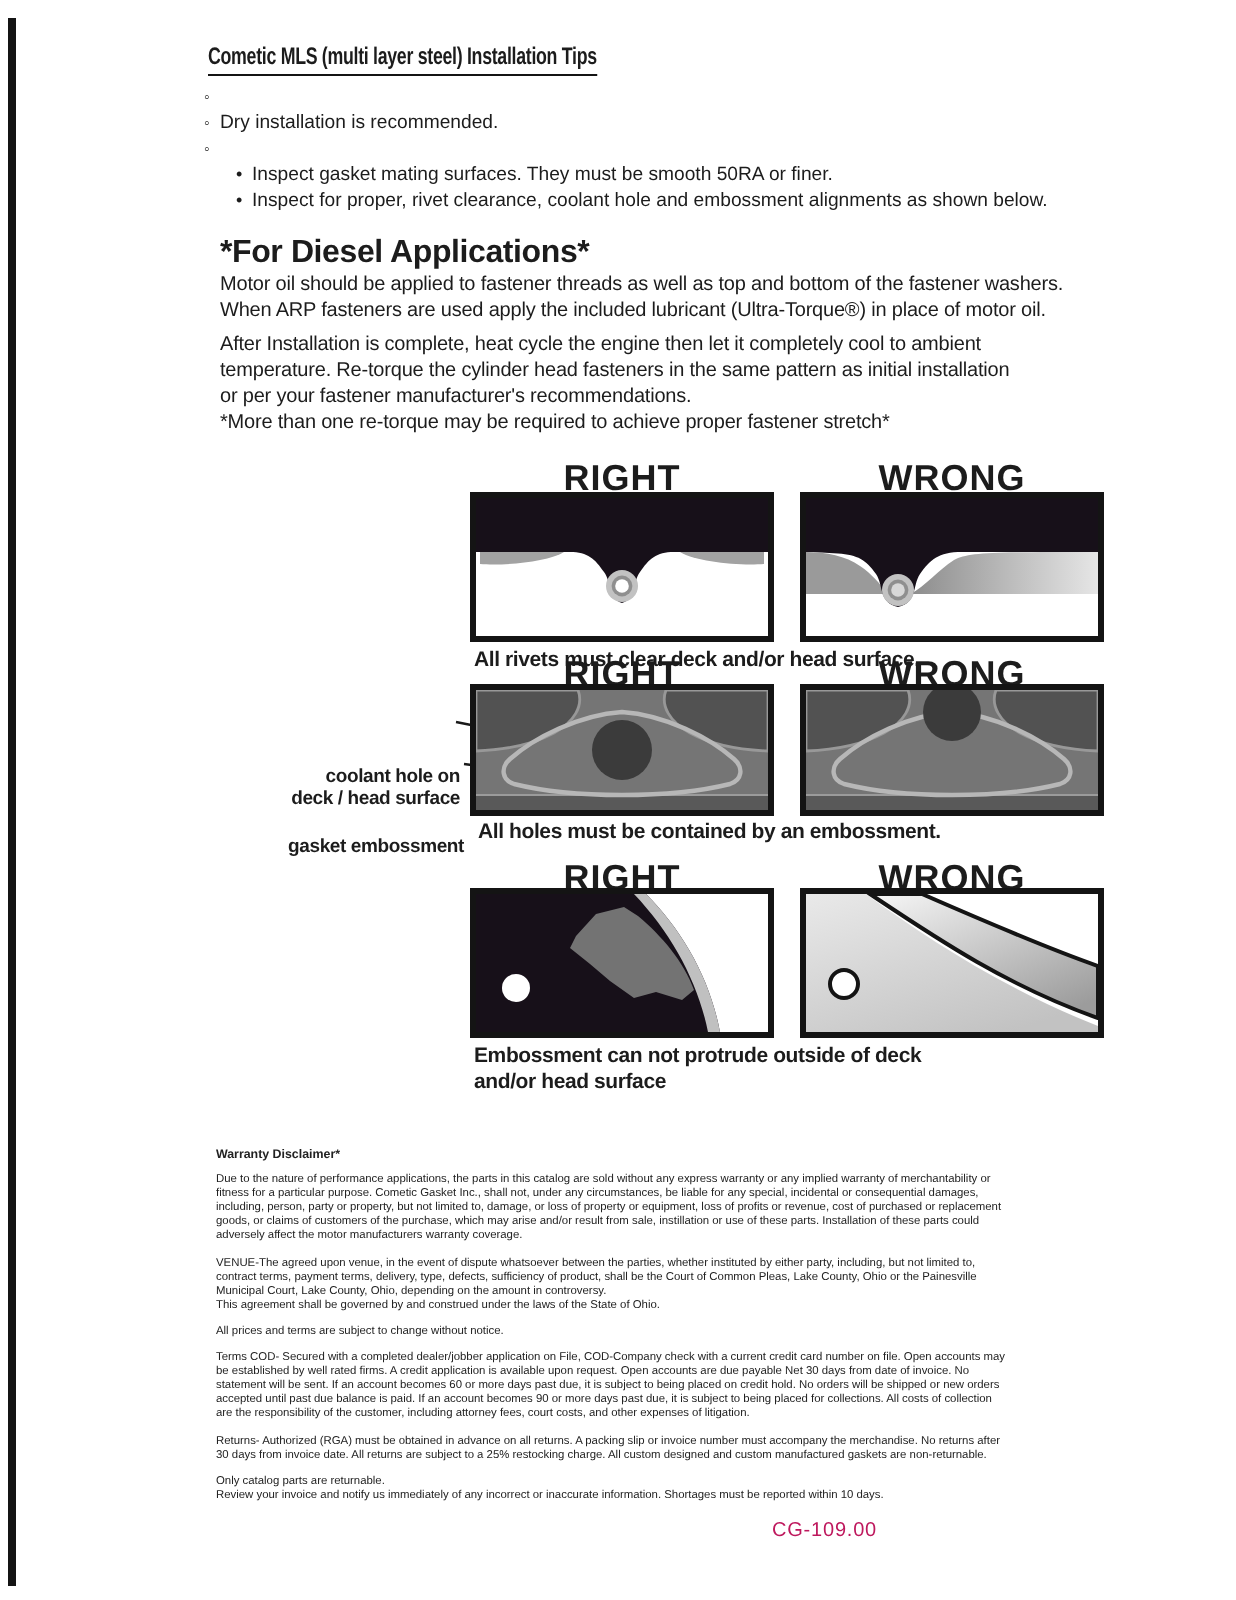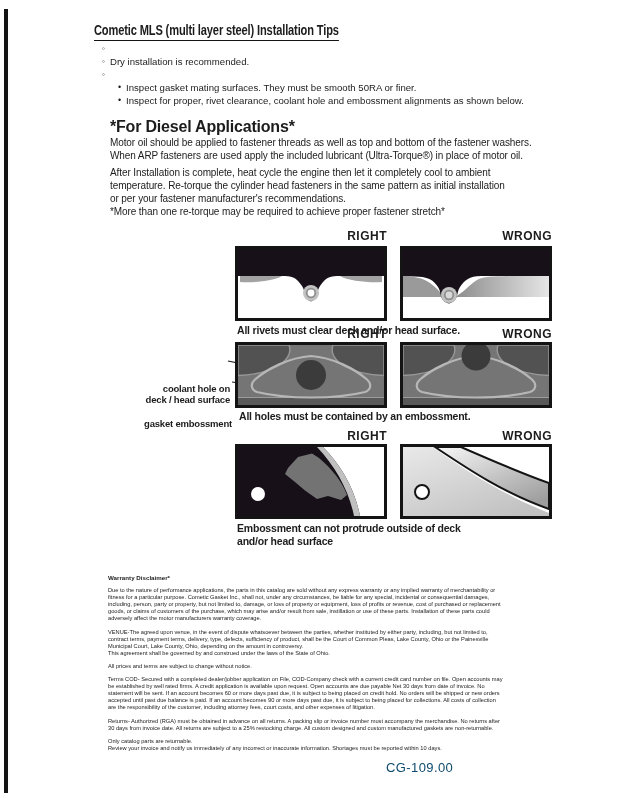--- a/index.html
+++ b/index.html
@@ -6,56 +6,56 @@
   body{
     width:618px;height:800px;position:relative;background:#ffffff;
     font-family:"Liberation Sans","DejaVu Sans",sans-serif;color:#1c1c1c;
     overflow:hidden;
   }
   .abs{position:absolute;}
   .pre{white-space:pre-line;}
 
   .edge-line{left:4px;top:9px;width:4px;height:784px;background:#141414;}
 
-  .title{left:94px;top:21px;font-size:15px;font-weight:bold;}
+  .title{left:104px;top:21px;font-size:12px;font-weight:bold;}
   .title .cond{display:inline-block;transform:scaleX(0.74);transform-origin:0 50%;
     border-bottom:1.8px solid #141414;padding-bottom:2px;letter-spacing:-0.2px;}
 
   .bullets{left:102px;top:42px;width:480px;font-size:9.6px;line-height:13px;}
   .b-row{display:flex;}
   .b-marker{width:8px;flex:0 0 8px;font-size:8px;line-height:13px;}
   .sub{margin-left:16px;}
   .sub .b-marker{font-size:9px;}
 
   .diesel-h{left:110px;top:118px;font-size:16px;font-weight:bold;letter-spacing:-0.2px;}
   .para{left:110px;width:480px;font-size:10px;line-height:13px;letter-spacing:-0.1px;}
   .p1{top:136px;} .p2{top:166px;} .note{top:205px;}
 
-  .rw-label{width:152px;text-align:right;font-size:12px;font-weight:600;letter-spacing:0.5px;}
+  .rw-label{width:152px;text-align:center;font-size:18px;font-weight:600;letter-spacing:0.5px;}
   .col-r{left:235px;} .col-w{left:400px;}
   .row1-lab{top:229px;} .row2-lab{top:327px;} .row3-lab{top:429px;}
 
   .panel{width:152px;height:75px;border:3px solid #141414;box-sizing:border-box;background:#fff;}
   .panel svg{display:block;width:100%;height:100%;}
   .row1-p{top:246px;} .row2-p{top:342px;height:66px;} .row3-p{top:444px;}
 
   .caption{font-size:10.5px;font-weight:700;letter-spacing:-0.2px;line-height:13px;}
   .cap1{left:237px;top:324px;} .cap2{left:239px;top:410px;} .cap3{left:237px;top:522px;width:240px;}
 
   .ann{font-size:9.5px;font-weight:700;line-height:11px;text-align:right;letter-spacing:-0.2px;margin-top:45px;}
   .ann-coolant{left:104px;top:338px;width:126px;}
   .ann-emboss{left:104px;top:373px;width:128px;}
   .pointer-svg{left:150px;top:336px;width:170px;height:62px;}
 
   .disclaimer{left:108px;top:574px;width:430px;font-size:5.7px;line-height:7.1px;color:#222;}
   .disclaimer .dh{font-size:6.2px;font-weight:bold;margin-bottom:6px;}
   .disclaimer .dp{margin:0 0 6px 0;}
   .disclaimer .dp0{margin:0;}
 
-  .doc-code{left:386px;top:760px;font-size:13px;letter-spacing:0.4px;color:#0c4a6e;}
+  .doc-code{left:386px;top:760px;font-size:10px;letter-spacing:0.4px;color:#be185d;}
 </style>
 </head>
 <body>
 
 <div class="abs edge-line"></div>
 
 <div class="abs title">
   <span class="cond">Cometic MLS (multi layer steel) Installation Tips</span>
 </div>
 

